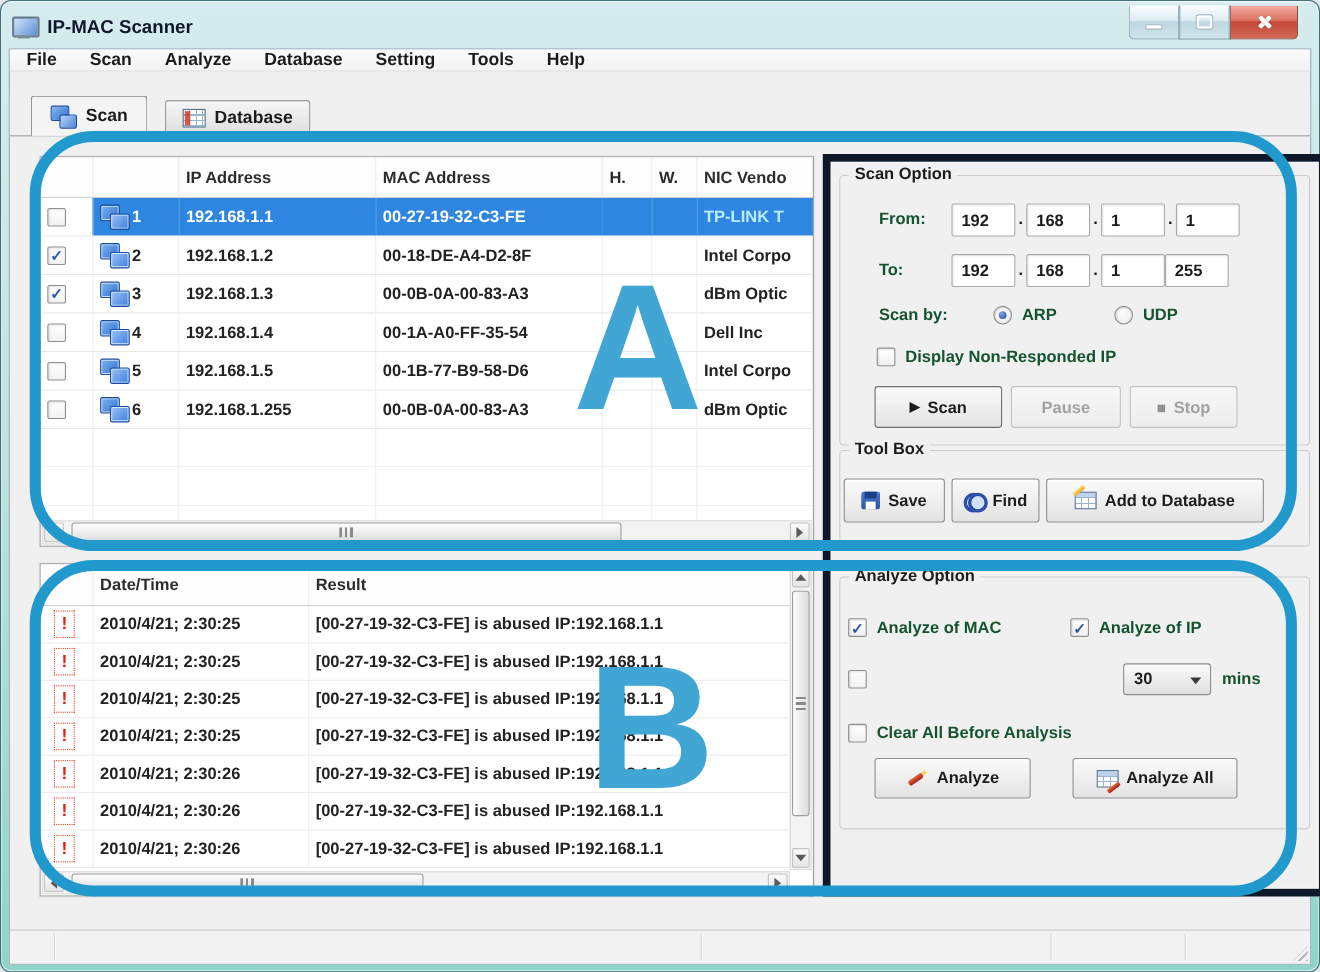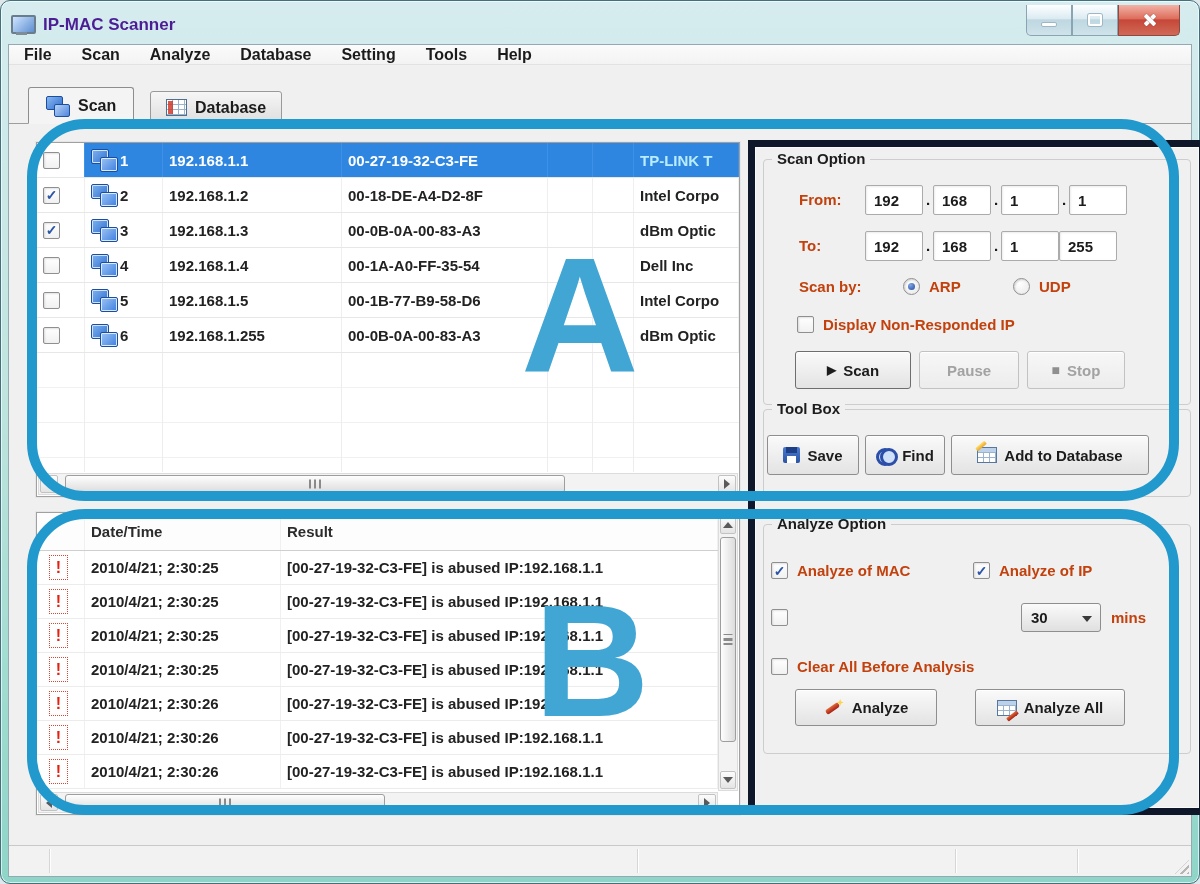--- a/index.html
+++ b/index.html
@@ -10,21 +10,21 @@
   
   .frame { position:absolute; inset:0; border-radius:10px; border:1px solid #41707e;
     background:linear-gradient(#d6ecef 0%, #bfe4de 45%, #9edbce 80%, #8ed5c8 100%);
     box-shadow:inset 0 0 0 1px rgba(255,255,255,.65); }
   .titlebar { position:absolute; left:10px; top:6px; right:10px; height:38px;
     display:flex; align-items:center; gap:9px; }
   .title-icon { width:24px; height:20px; position:relative; flex:0 0 auto; }
   .title-icon::before { content:""; position:absolute; left:1px; top:0; width:21px; height:15px;
     border:2px solid #6b7c8c; border-radius:2px; background:linear-gradient(135deg,#cfe4ff,#5d8fd0); }
   .title-icon::after { content:""; position:absolute; left:6px; bottom:0; width:11px; height:3px; background:#7d8d9a; }
-  .title-text { font-size:17px; font-weight:700; color:#4c1d95; }
+  .title-text { font-size:17px; font-weight:700; color:#0f172a; }
 
   .winbtns { position:absolute; top:5px; right:20px; display:flex; height:31px; }
   .wbtn { width:46px; height:31px; border:1px solid #8aa5b2; border-top:none; position:relative;
     background:linear-gradient(#fdfeff,#dcebf2 45%,#bed7e1 50%,#cfe3ea); }
   .wbtn:first-child { border-radius:0 0 0 5px; }
   .wbtn.close { width:62px; border-radius:0 0 5px 0; border-color:#8c4a42;
     background:linear-gradient(#f2b2a6,#dd6f5d 45%,#c6473a 50%,#d06a56); }
   .glyph-min { position:absolute; left:50%; top:17px; transform:translateX(-50%);
     width:16px; height:5px; background:#fff; border:1px solid #9fb7c4; border-radius:2px; }
   .glyph-max { position:absolute; left:50%; top:9px; transform:translateX(-50%);
@@ -138,21 +138,21 @@
   .right-panel { position:absolute; left:748px; top:140px; width:458px; height:675px;
     background:#f0f0f0; border:7px solid #0f172a; box-shadow:inset 0 0 0 1px #fafafa; }
   .fieldset { position:absolute; left:8px; right:8px; border:1px solid #cdcdcd; border-radius:4px; }
   .legend { position:absolute; top:-10px; left:8px; background:#f0f0f0; padding:0 5px;
     font-size:15px; font-weight:700; color:#1c1c1c; }
   .fs-scan { top:12px; height:246px; }
   .fs-tool { top:262px; height:88px; }
   .fs-analyze { top:377px; height:230px; }
 
   .ctl-row { position:absolute; left:0; right:0; }
-  .lbl { position:absolute; font-size:15px; font-weight:700; color:#c2410c; line-height:24px; }
+  .lbl { position:absolute; font-size:15px; font-weight:700; color:#14532d; line-height:24px; }
   .ipbox { position:absolute; width:58px; height:30px; background:#fff; border:1px solid #ababab;
     border-radius:2px; box-shadow:inset 1px 1px 2px rgba(0,0,0,.08); font-size:15px; font-weight:700;
     display:flex; align-items:center; padding-left:8px; }
   .dot { position:absolute; width:8px; text-align:center; font-weight:800; font-size:15px; line-height:30px; }
   .radio { position:absolute; width:17px; height:17px; border:1px solid #8f8f8f; border-radius:50%;
     background:radial-gradient(circle at 35% 30%, #fff, #e8e8e8); box-shadow:inset 1px 1px 2px rgba(0,0,0,.15); }
   .radio.on::after { content:""; position:absolute; left:4px; top:4px; width:7px; height:7px;
     border-radius:50%; background:radial-gradient(circle at 35% 30%, #7fa7e8, #24479c); }
   .cbox { position:absolute; width:17px; height:17px; border:1px solid #8f8f8f; border-radius:2px;
     background:linear-gradient(#fff,#f1f1f1); box-shadow:inset 1px 1px 2px rgba(0,0,0,.12);
@@ -252,20 +252,29 @@
       <span class="scan-tab-icon"></span>
       <span>Scan</span>
     </div>
     <div class="tab tab-inactive">
       <span class="db-tab-icon"></span>
       <span>Database</span>
     </div>
   </div>
 
   <div class="panel device-panel">
+    <div class="dheader grid-cols">
+      <div class="hcell"></div>
+      <div class="hcell"></div>
+      <div class="hcell">IP Address</div>
+      <div class="hcell">MAC Address</div>
+      <div class="hcell">H.</div>
+      <div class="hcell">W.</div>
+      <div class="hcell">NIC Vendo</div>
+    </div>
 
     <div class="drow grid-cols selected">
       <div class="dcell c0">
           <span class="cb"></span>
         </div>
       <div class="dcell">
           <span class="neticon"></span>
           <span class="numtxt">1</span>
         </div>
       <div class="dcell">192.168.1.1</div>

